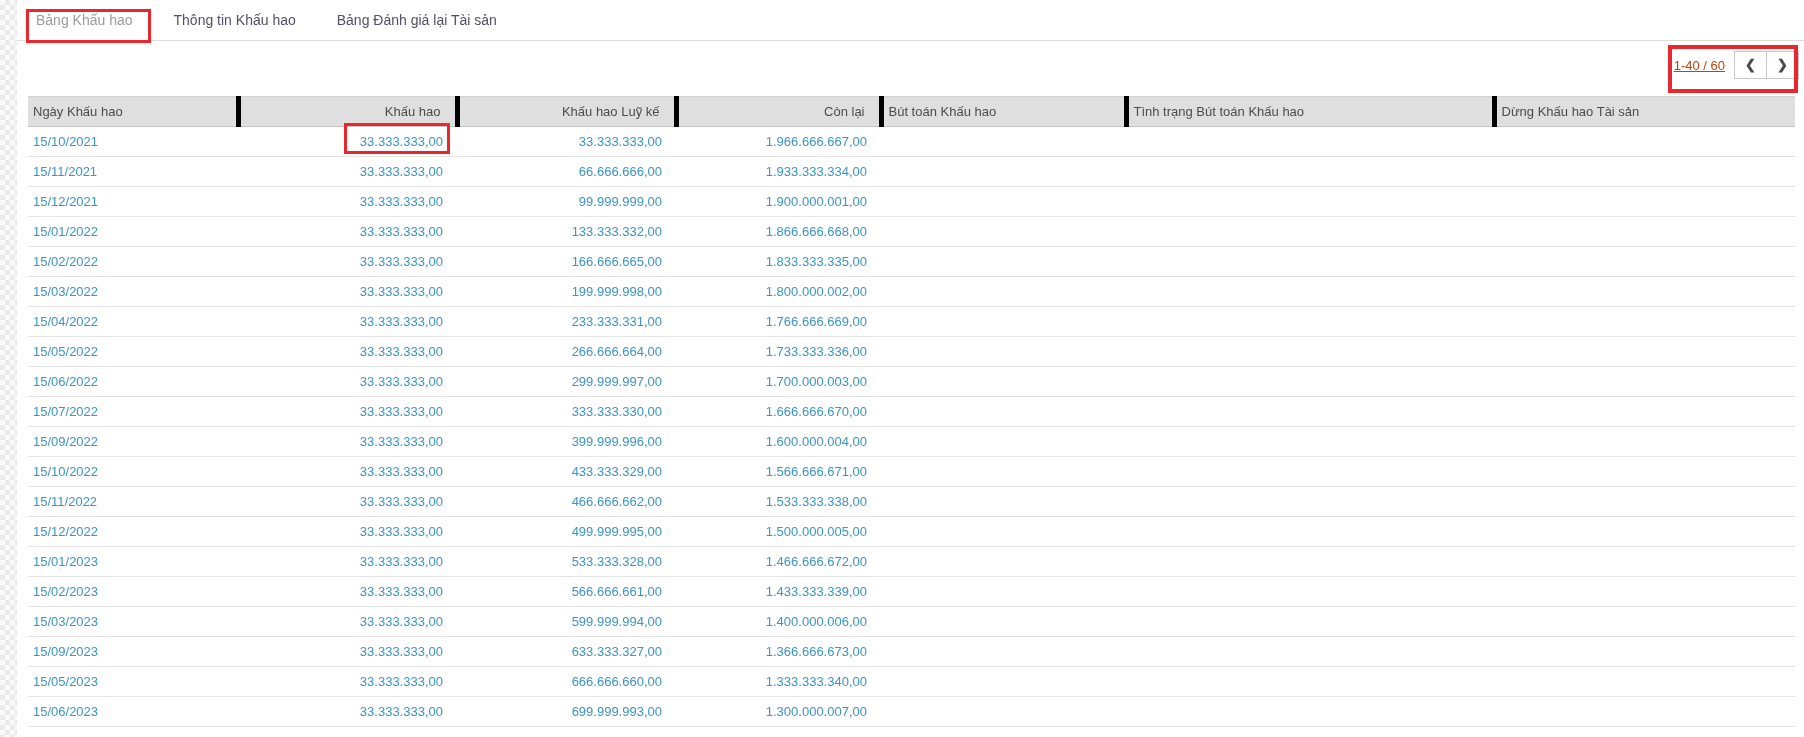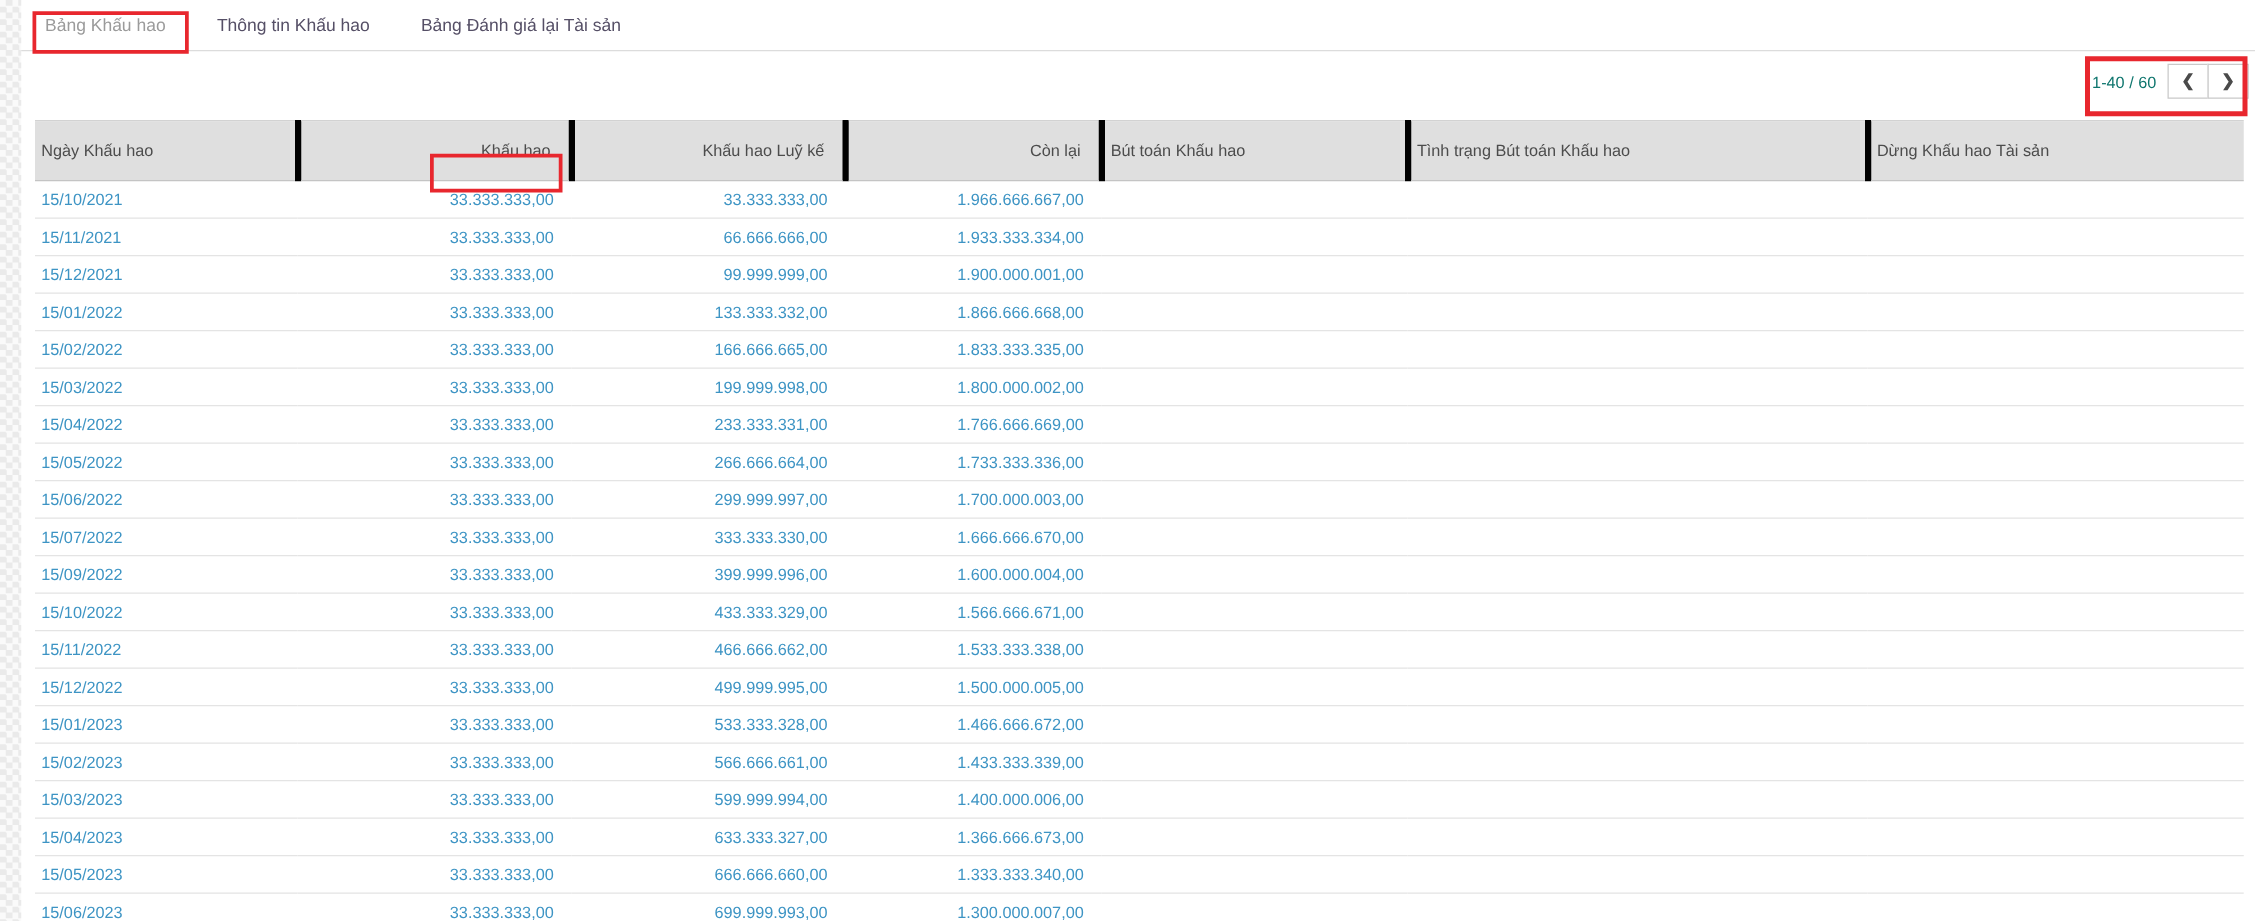--- a/index.html
+++ b/index.html
@@ -23,38 +23,38 @@
   }
   .tab { font-size: 14px; margin-right: 41px; cursor: pointer; white-space: nowrap; }
   .tab.active { color: #9b9b9b; }
   .tab.inactive { color: #554f66; }
 
   
   .pager {
     position: absolute; top: 51px; right: 5px;
     display: flex; align-items: center;
   }
-  .pager-range { font-size: 13px; color: #0f766e; margin-right: 9px; }
+  .pager-range { font-size: 13px; color: #c2410c; margin-right: 9px; text-decoration: underline; }
   .pager-buttons { display: flex; }
   .pager-btn {
     width: 33px; height: 28px; background: #ffffff;
     border: 1px solid #c9c9c9; color: #4a4a4a;
     font-size: 13px; font-weight: bold; line-height: 26px; text-align: center;
     cursor: pointer; user-select: none;
   }
   .pager-btn + .pager-btn { margin-left: -1px; }
 
   
   .table-wrap { position: absolute; left: 28px; top: 96px; width: 1767px; }
   table { border-collapse: collapse; table-layout: fixed; width: 1767px; }
   col.c1 { width: 210px; } col.c2 { width: 219px; } col.c3 { width: 219px; }
   col.c4 { width: 205px; } col.c5 { width: 245px; } col.c6 { width: 368px; }
   col.c7 { width: 301px; }
   thead th {
-    height: 48px; background: #dfdfdf; color: #4c4c4c;
+    height: 30px; background: #dfdfdf; color: #4c4c4c;
     font-size: 13px; font-weight: 400; text-align: left;
     padding: 0 14px 0 5px; border-top: 1px solid #d2d2d2;
     border-bottom: 1px solid #c4c4c4; white-space: nowrap; overflow: hidden;
     cursor: pointer;
   }
   thead th + th { border-left: 5px solid #000000; }
   thead th.num { text-align: right; }
   tbody td {
     height: 30px; font-size: 13px; color: #3d94c4;
     padding: 0 14px 0 5px; border-bottom: 1px solid #e4e4e4;
@@ -264,21 +264,21 @@
           <tr>
       <td>15/03/2023</td>
       <td class="num">33.333.333,00</td>
       <td class="num">599.999.994,00</td>
       <td class="num">1.400.000.006,00</td>
       <td></td>
       <td></td>
       <td></td>
     </tr>
           <tr>
-      <td>15/04/2023</td>
+      <td>15/09/2023</td>
       <td class="num">33.333.333,00</td>
       <td class="num">633.333.327,00</td>
       <td class="num">1.366.666.673,00</td>
       <td></td>
       <td></td>
       <td></td>
     </tr>
           <tr>
       <td>15/05/2023</td>
       <td class="num">33.333.333,00</td>

